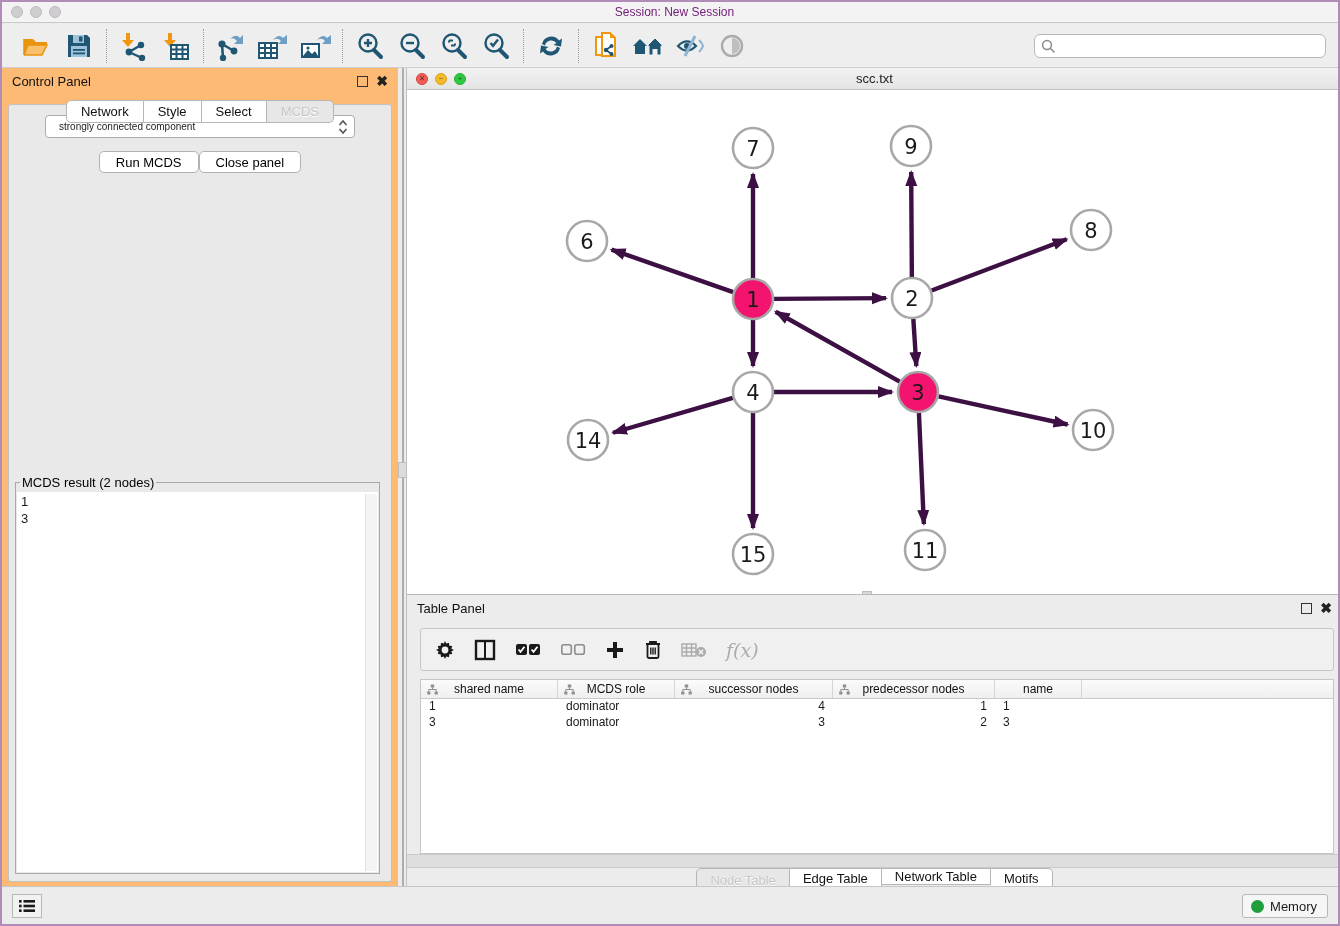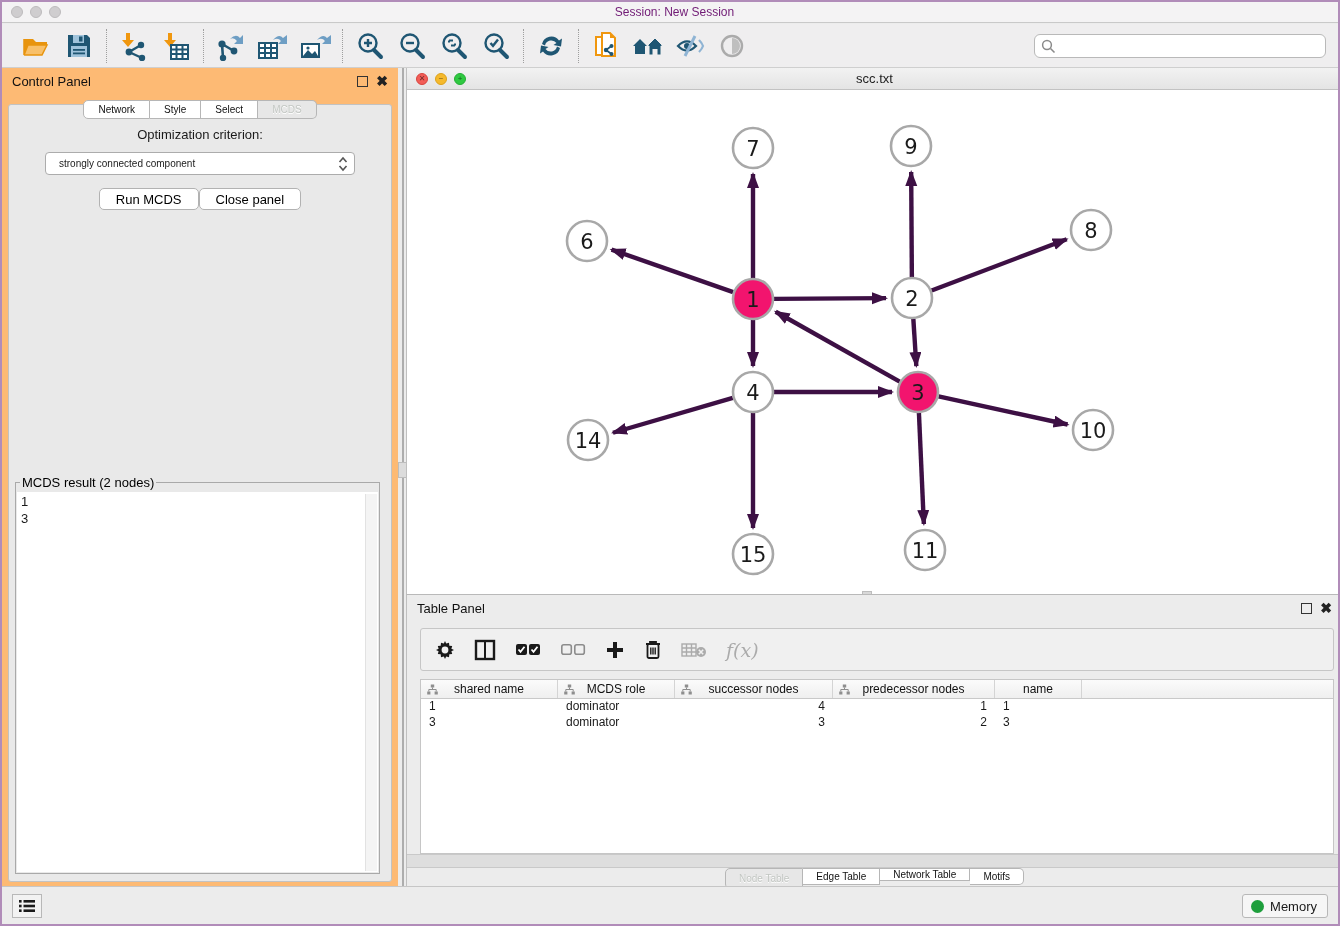--- a/index.html
+++ b/index.html
@@ -46,21 +46,21 @@
   .v-splitter-handle { position:absolute; left:396px; top:460px; width:10px; height:16px; background:#DCDCDC; border:1px solid #BDBDBD; }
   .panel-titlebar { height:26px; display:flex; align-items:center; padding:0 10px; }
   .panel-title { font-size:13px; color:#111; }
   .panel-btns { margin-left:auto; display:flex; gap:8px; align-items:center; }
   .float-btn { width:11px; height:11px; border:1.6px solid #333; background:transparent; cursor:pointer; }
   .close-x { font-size:14px; font-weight:bold; color:#222; cursor:pointer; line-height:1; }
   
   .seg-tabs { display:flex; justify-content:center; position:relative; z-index:2; margin-top:6px; }
   .seg-tab {
     background:#fff; border:1px solid #B6B6B6; border-left:none;
-    padding:3px 14px; font-size:10px; cursor:pointer; color:#111;
+    padding:3px 14px; font-size:13px; cursor:pointer; color:#111;
   }
   .seg-tab:first-child { border-left:1px solid #B6B6B6; border-radius:5px 0 0 5px; }
   .seg-tab:last-child { border-radius:0 5px 5px 0; }
   .seg-tab.selected { background:#E7E7E7; color:#C3C7C3; text-shadow:0 1px 0 #fff; }
   .cp-body {
     position:absolute; left:6px; right:6px; top:36px; bottom:8px;
     background:#E9E9E9; border:1px solid #C2C2C2; border-radius:3px;
   }
   .opt-label { text-align:center; margin-top:22px; font-size:13px; }
   .dropdown {
@@ -299,21 +299,20 @@
       <span class="close-x">✖</span>
     </span>
   </div>
   <div class="seg-tabs" id="cp-tabs">
       <div class="seg-tab">Network</div>
       <div class="seg-tab">Style</div>
       <div class="seg-tab">Select</div>
       <div class="seg-tab selected">MCDS</div>
     </div>
   <div class="cp-body">
-    <div class="opt-label">Optimization criterion:</div>
     <div class="dropdown">
       <span class="dropdown-label">strongly connected component</span>
       <svg width="10" height="16" viewBox="0 0 10 16">
         <path d="M1.5 6 L5 2 L8.5 6" fill="none" stroke="#555" stroke-width="1.6"></path>
         <path d="M1.5 10 L5 14 L8.5 10" fill="none" stroke="#555" stroke-width="1.6"></path>
       </svg>
     </div>
     <div class="cp-buttons">
       <button class="cp-btn">Run MCDS</button>
       <button class="cp-btn">Close panel</button>

